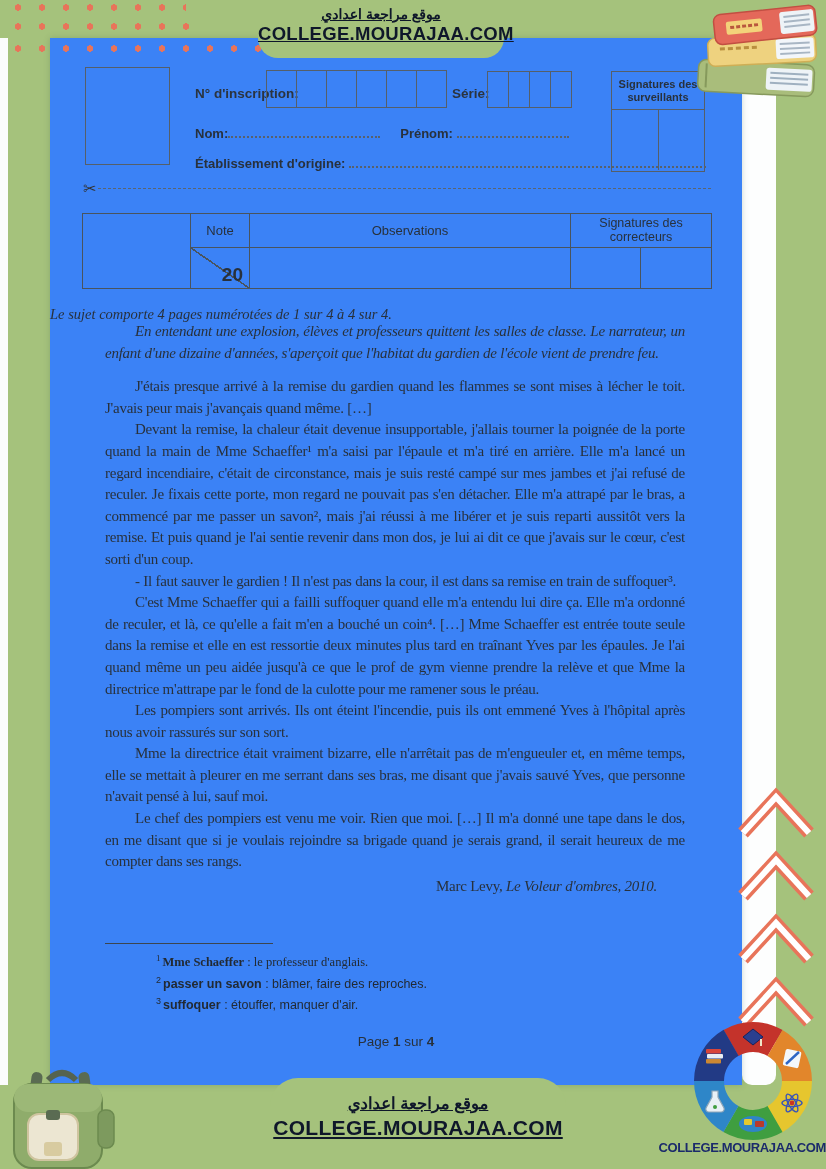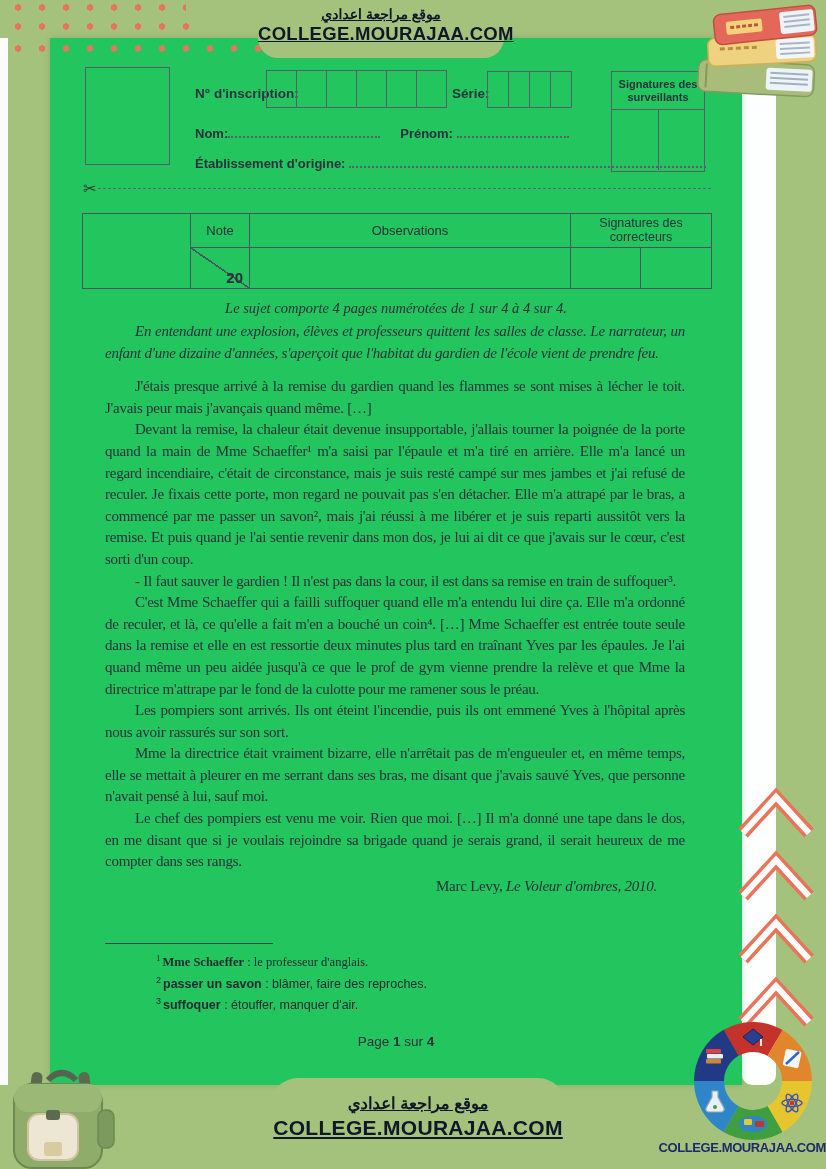--- a/index.html
+++ b/index.html
@@ -11,21 +11,21 @@
   .dots{position:absolute;height:9px;left:0;
     background-image:radial-gradient(circle,#e8745a 0 3.1px,transparent 3.4px);
     background-size:24px 9px;background-position:6px 50%;background-repeat:repeat-x;}
   .dots.r1{top:3px;width:186px;}
   .dots.r2{top:22px;width:202px;}
   .dots.r3{top:44px;width:378px;z-index:6;}
   
   .left-sliver{position:absolute;left:0;top:38px;width:8px;height:1047px;background:#fbfcfc;}
   .right-strip{position:absolute;left:742px;top:38px;width:34px;height:1047px;background:#fdfefe;border-radius:10px;}
   
-  .paper{position:absolute;left:50px;top:38px;width:692px;height:1047px;background:#22c55e;
+  .paper{position:absolute;left:50px;top:38px;width:692px;height:1047px;background:#3b82f6;
     box-shadow:0 0 6px rgba(60,90,70,.25);color:#28313c;}
   
   .site-tab{position:absolute;background:#a5c27c;color:#0f172a;text-align:center;z-index:8;}
   .site-tab .ar{font-weight:bold;text-decoration:underline;direction:rtl;}
   .site-tab .dom{font-weight:bold;text-decoration:underline;letter-spacing:.3px;}
   .tab-top{left:258px;top:0;width:246px;height:58px;border-radius:0 0 20px 20px;}
   .tab-top .ar{font-size:14px;margin-top:6px;}
   .tab-top .dom{font-size:18.5px;margin-top:1px;}
   .tab-bottom{left:270px;top:1078px;width:296px;height:91px;border-radius:28px 28px 0 0;}
   .tab-bottom .ar{font-size:16.5px;margin-top:16px;}
@@ -55,26 +55,26 @@
   
   .gt{position:absolute;left:32px;top:175px;width:628px;height:74px;display:grid;
     grid-template-columns:107px 59px 321px 70px 71px;grid-template-rows:33px 41px;
     border:1.5px solid #49545e;font-size:13px;}
   .gt>div{border-left:1.1px solid #49545e;border-top:1.1px solid #49545e;}
   .gt .c-empty{grid-row:1/3;grid-column:1;border-left:none;border-top:none;}
   .gt .hd{display:flex;align-items:center;justify-content:center;text-align:center;border-top:none;}
   .gt .c-sig-h{grid-column:4/6;font-size:12.5px;line-height:1.1;}
   .gt .c-note-v{grid-row:2;grid-column:2;position:relative;
     background:linear-gradient(to top right,transparent calc(50% - .8px),#49545e calc(50% - .8px),#49545e calc(50% + .8px),transparent calc(50% + .8px));}
-  .gt .c-note-v span{position:absolute;right:6px;bottom:2px;font-weight:bold;font-size:15px;}
+  .gt .c-note-v span{position:absolute;right:6px;bottom:2px;font-weight:bold;font-size:19px;}
   .gt .c-obs-v{grid-row:2;grid-column:3;}
   .gt .c-sig-1{grid-row:2;grid-column:4;}
   .gt .c-sig-2{grid-row:2;grid-column:5;}
   
-  .subject{position:absolute;left:0;top:262px;width:692px;text-align:center;
+  .subject{position:absolute;left:0;top:268px;width:692px;
     font-family:"Liberation Serif",serif;font-style:italic;font-size:14.5px;}
   .textcol{position:absolute;left:55px;top:283px;width:580px;
     font-family:"Liberation Serif",serif;font-size:15px;line-height:21.6px;
     text-align:justify;letter-spacing:-.25px;}
   .textcol p{margin:0;text-indent:30px;}
   .textcol p.intro{font-style:italic;margin-bottom:12px;}
   .attrib{text-align:right;padding-right:28px;text-indent:0 !important;margin-top:3px !important;}
   .attrib .work{font-style:italic;}
   .fnrule{position:absolute;left:55px;top:905px;width:168px;border-top:1.7px solid #3c454f;}
   .footnotes{position:absolute;left:58px;top:912px;width:566px;font-size:12.5px;line-height:17.5px;color:#222a33;margin-left:48px;}

